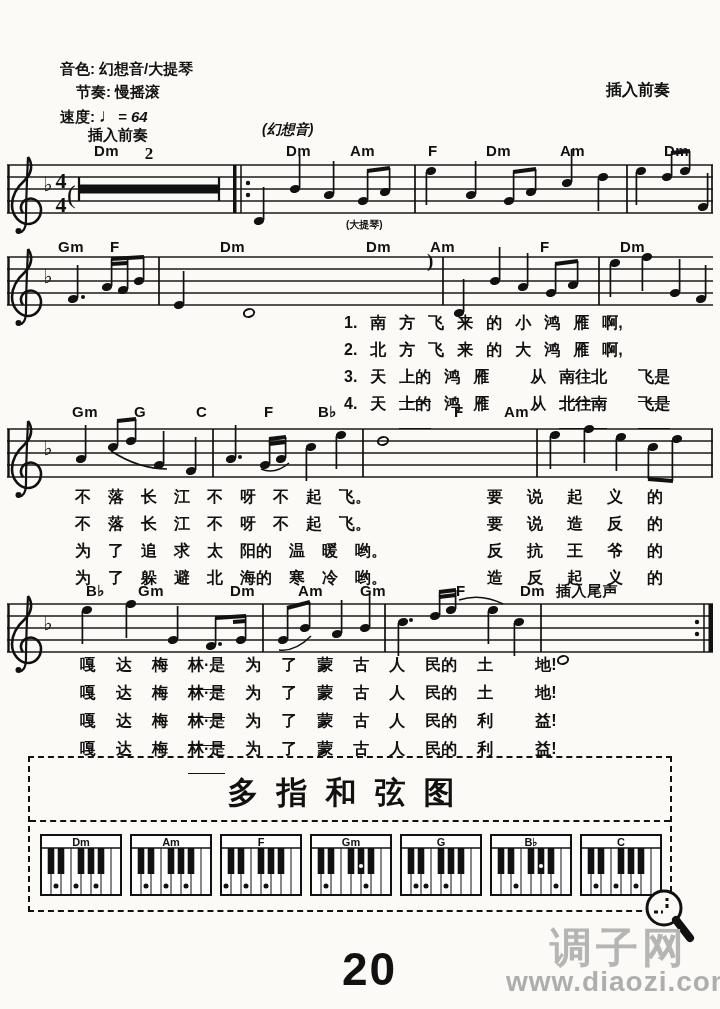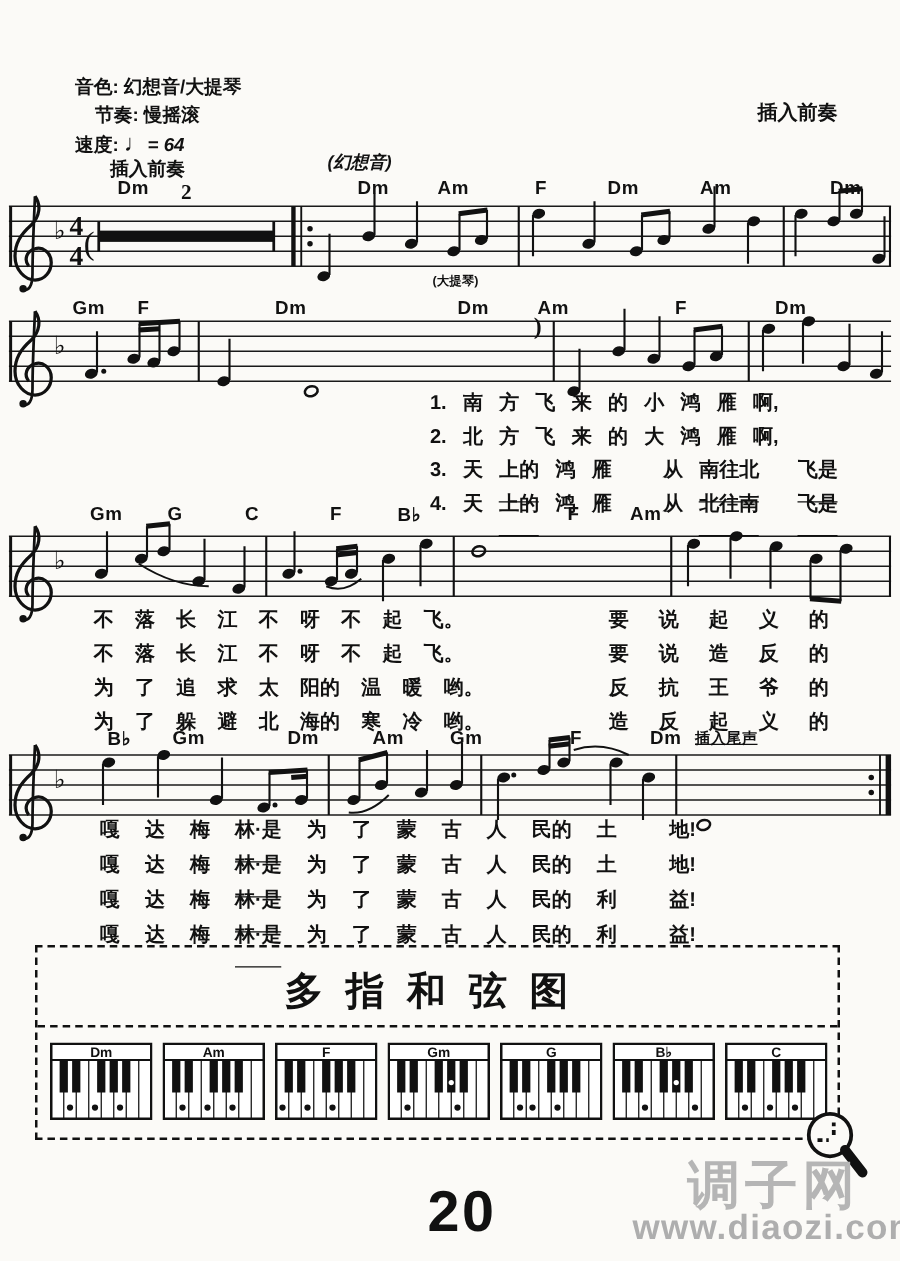--- a/index.html
+++ b/index.html
@@ -6,21 +6,21 @@
   body{width:720px;height:1009px;background:#f7f6f2;font-family:"Liberation Sans",sans-serif;}
   #sheet{position:relative;width:720px;height:1009px;background:#fbfaf7;color:#111;overflow:hidden;}
   .abs{position:absolute;}
   .title{width:720px;text-align:center;top:6px;left:0;font-size:44px;font-weight:900;letter-spacing:5px;font-family:"Liberation Sans",sans-serif;}
   .hline{left:60px;font-size:15px;font-weight:bold;white-space:nowrap;}
   .hline .val{margin-left:4px;}
   .tempo-eq{font-style:italic;font-weight:bold;}
   .source{left:606px;top:80px;font-size:16px;font-weight:bold;}
   .anno{font-weight:bold;white-space:nowrap;}
   .chord{position:absolute;font-size:15px;font-weight:bold;letter-spacing:.5px;white-space:nowrap;}
-  .chord.cn{font-size:12px;text-decoration:underline;}
+  .chord.cn{font-size:15px;}
   .lyr-line{position:absolute;display:flex;white-space:nowrap;}
   .lyr-line span{font-size:16px;font-weight:bold;line-height:1.2;}
   .lyr-line span.u{border-bottom:1.6px solid #111;padding-bottom:15px;}
   .chartbox{border:2.5px dashed #111;}
   .chart-title{width:640px;text-align:center;font-size:31px;font-weight:900;letter-spacing:18px;font-family:"Liberation Serif",serif;}
   .divider{border-top:2.5px dashed #111;width:640px;height:0;}
   .pagenum{font-size:46px;font-weight:800;letter-spacing:2px;font-family:"Liberation Sans",sans-serif;}
   .wm1{font-size:42px;font-weight:700;color:#b5b5b5;letter-spacing:4px;}
   .wm2{font-size:28px;font-weight:700;color:#aeaeae;letter-spacing:1px;}
   svg{display:block;}

